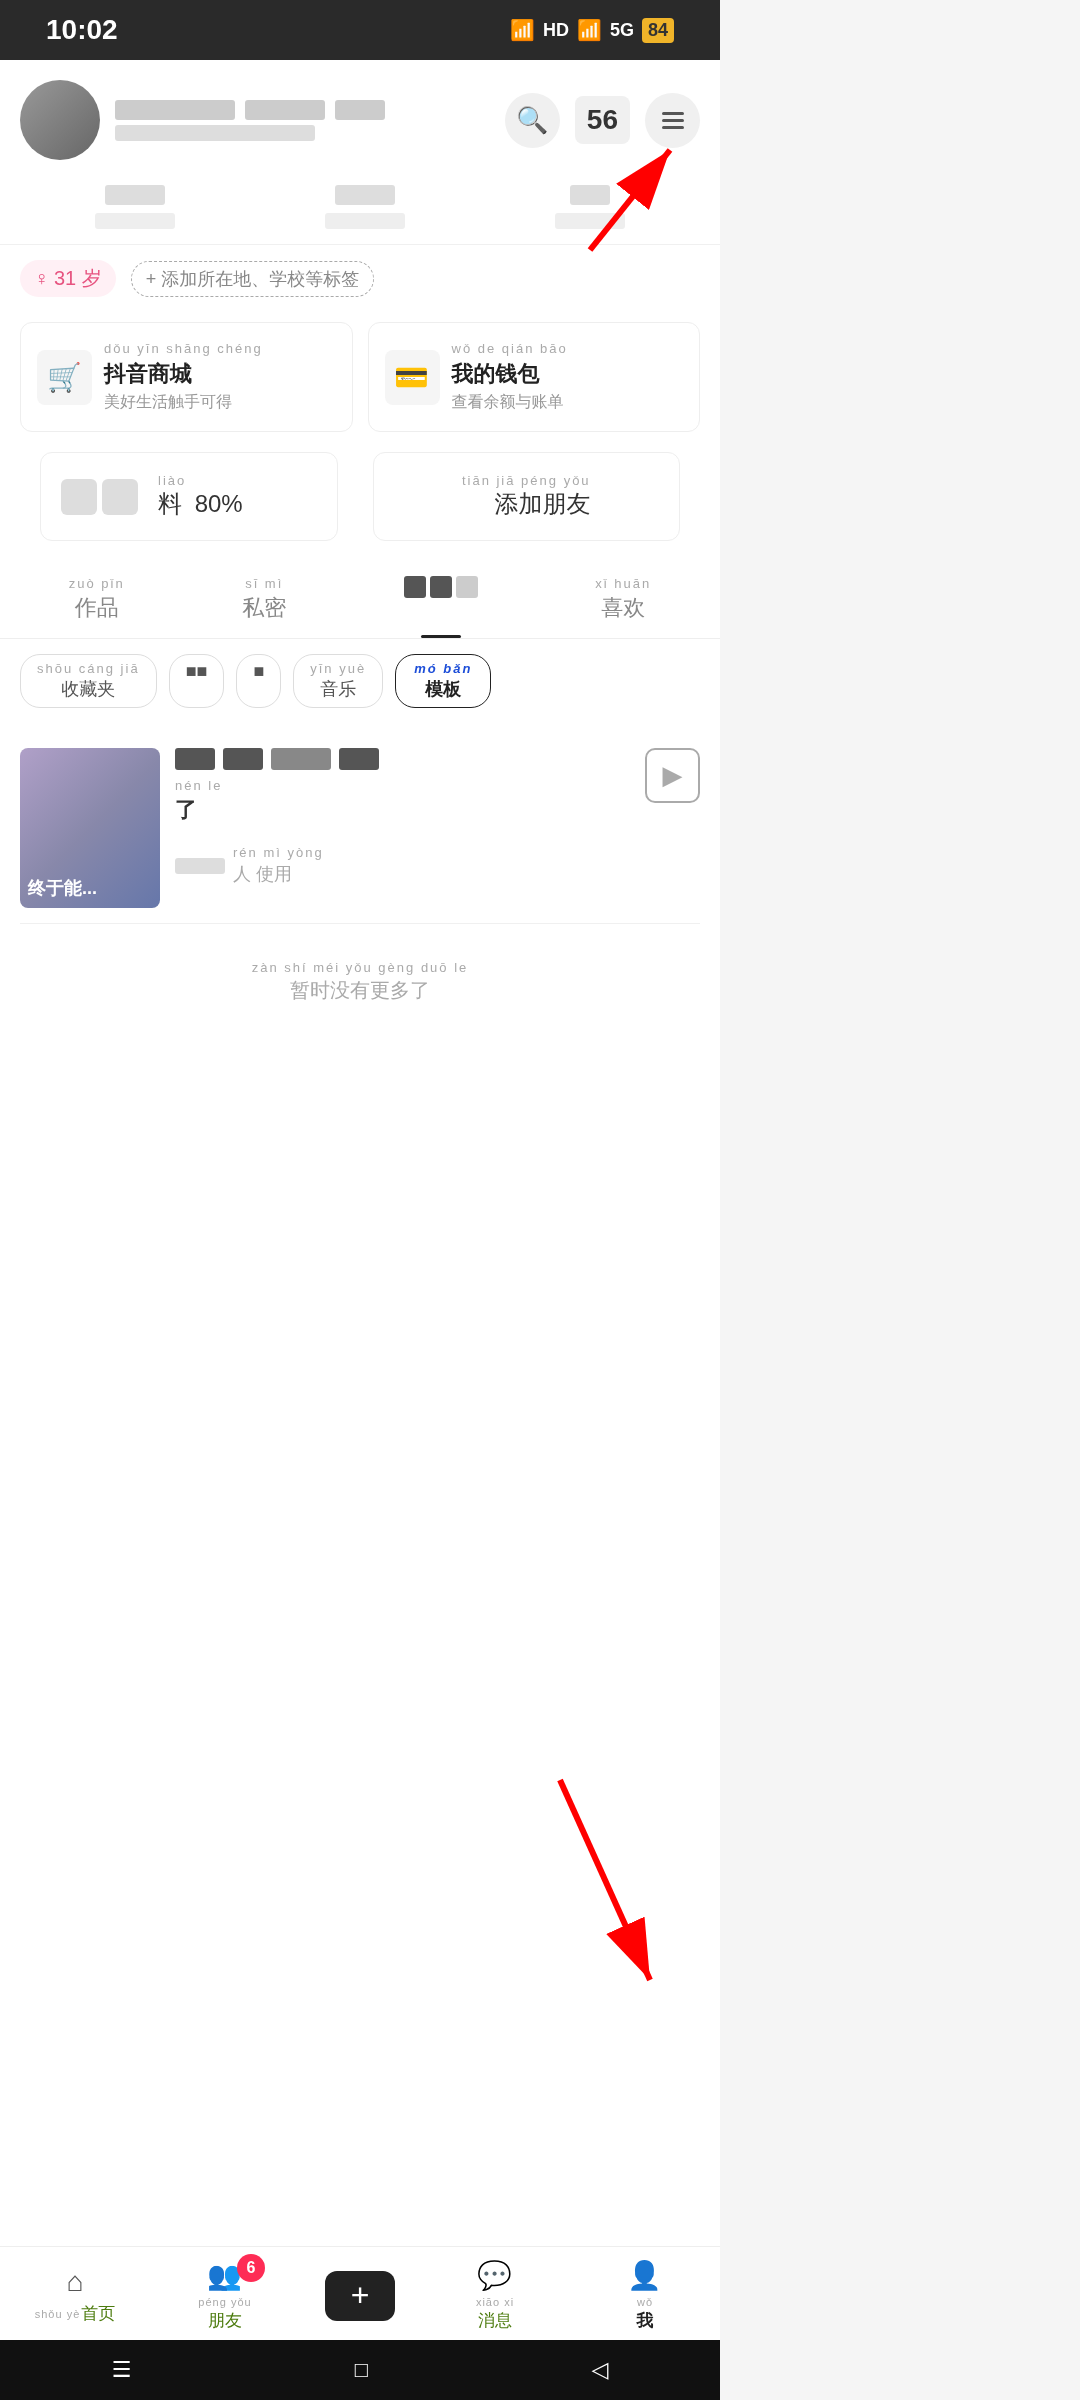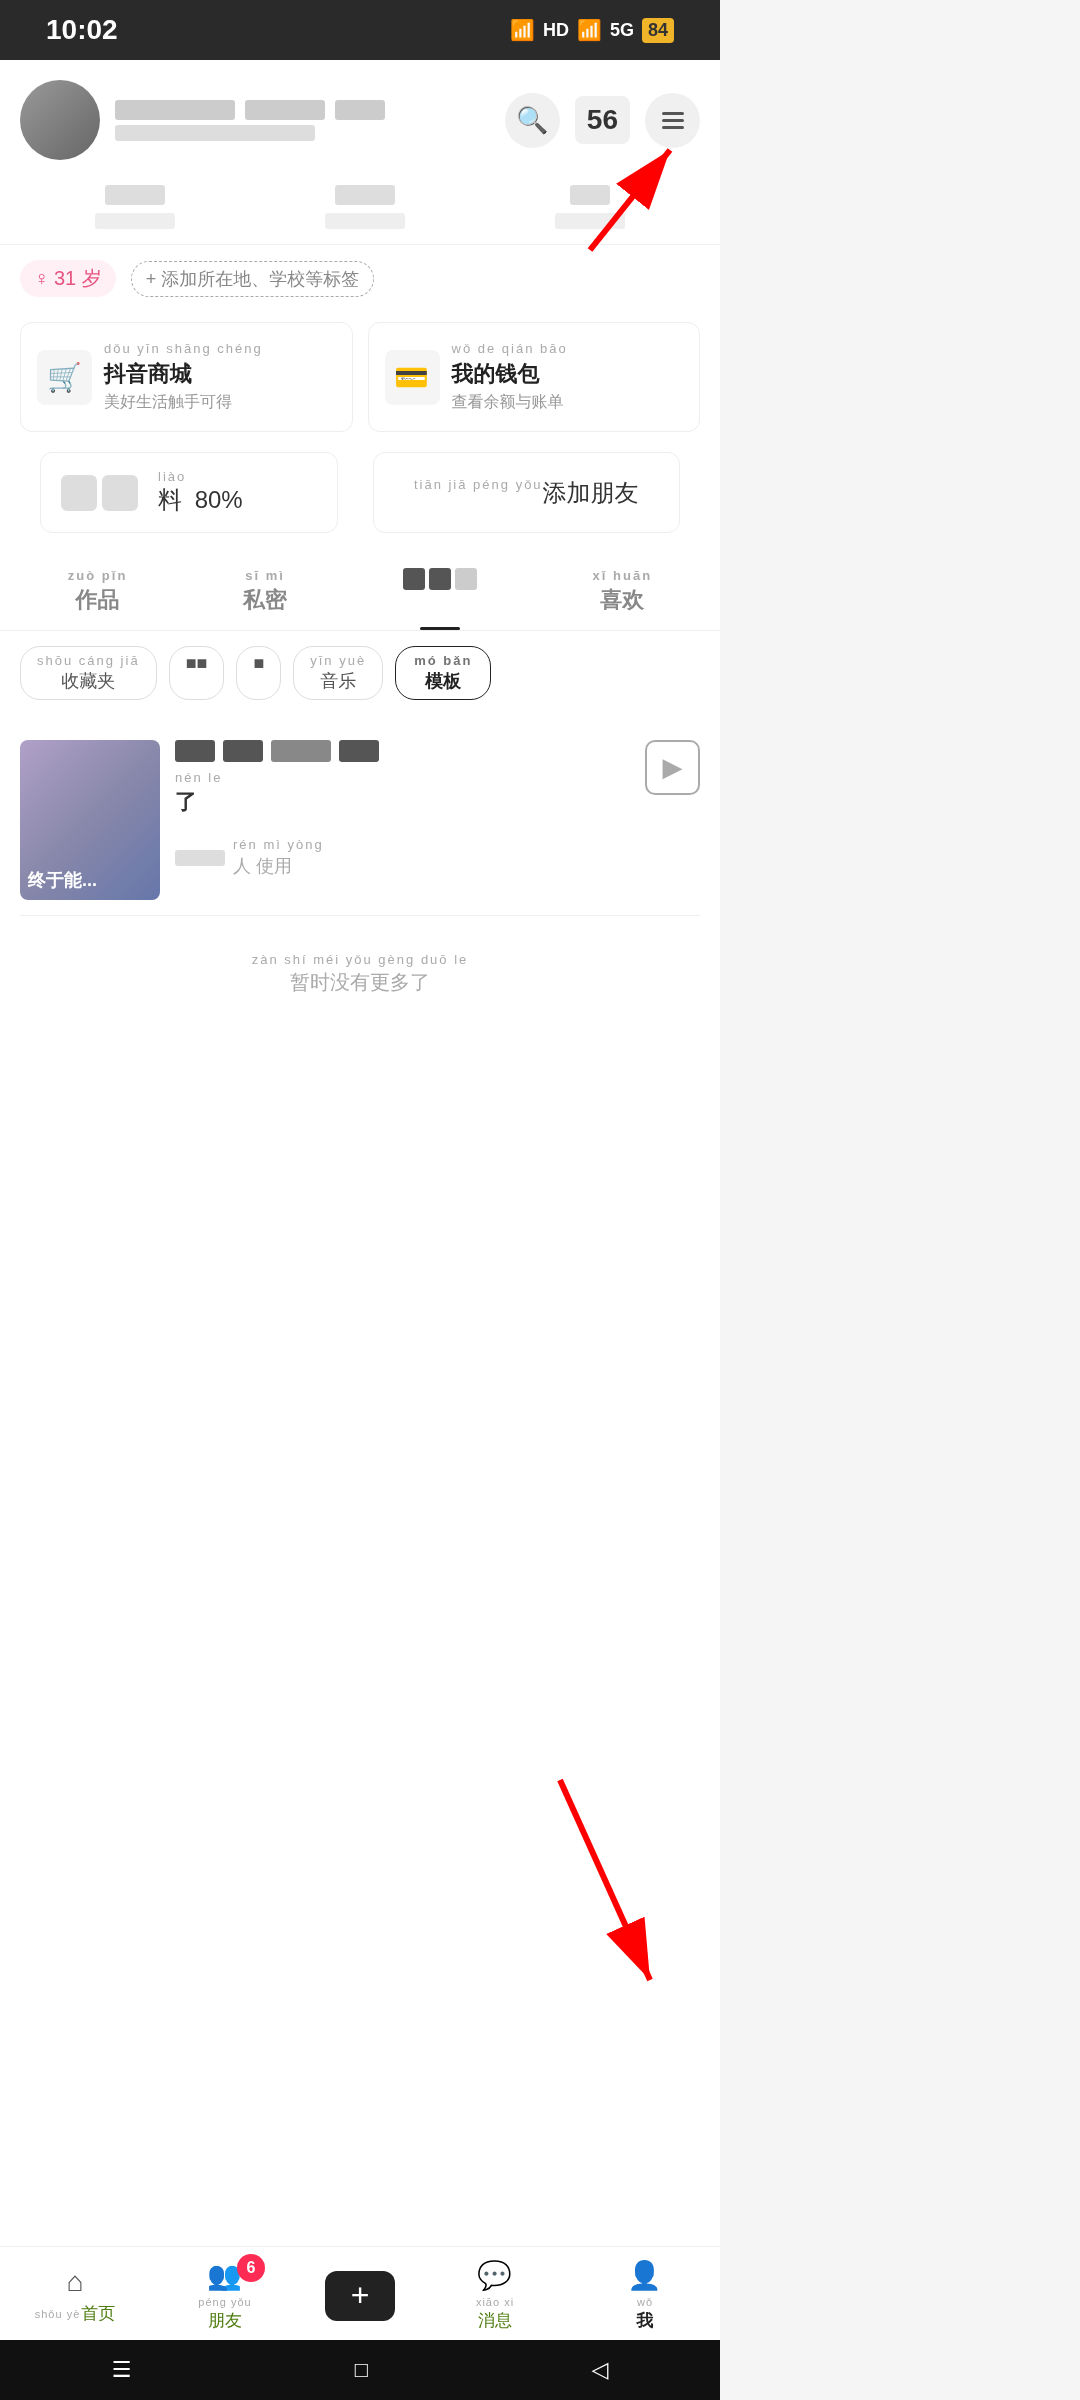--- a/index.html
+++ b/index.html
@@ -282,21 +282,20 @@
       display: flex;
       padding: 0 20px;
       gap: 15px;
       margin-bottom: 10px;
     }
 
     
     .tabs-container {
       border-bottom: 1px solid #eee;
       margin-top: 10px;
-      font-weight: bold;
     }
     .tabs-row {
       display: flex;
       justify-content: space-around;
       padding: 0 10px;
     }
     .tab-item {
       padding: 15px 10px;
       font-size: 22px;
       color: #888;
@@ -667,21 +666,21 @@
         </div>
         <div style="display:flex;flex-direction:column;flex:1;">
           <span class="pinyin-small">liào</span>
           <span class="chinese-text">
             <span>料</span>
             <span style="margin-left:6px;">80%</span>
           </span>
         </div>
       </div>
       <div class="add-friend-card">
-        <div style="display:flex;flex-direction:row;align-items:flex-start;gap:0;">
+        <div style="display:flex;flex-direction:column;align-items:flex-end;gap:0;">
           <span class="pinyin-small">tiān jiā péng yǒu</span>
           <span class="chinese-text">添加朋友</span>
         </div>
       </div>
     </div>
 
     <div class="tabs-container">
       <div class="tabs-row">
         <div class="tab-item">
           <span class="pinyin-small">zuò pǐn</span>
@@ -719,21 +718,21 @@
         <span>■</span>
       </div>
       <div class="filter-chip">
         <div style="display:flex;flex-direction:column;align-items:center;gap:1px;">
           <span class="pinyin-small">yīn yuè</span>
           <span>音乐</span>
         </div>
       </div>
       <div class="filter-chip-bold">
         <div style="display:flex;flex-direction:column;align-items:center;gap:1px;">
-          <span class="pinyin-small" style="color:#737373;">mó bǎn</span>
+          <span class="pinyin-small" style="color:#1d4ed8;font-style:italic;">mó bǎn</span>
           <span>模板</span>
         </div>
       </div>
     </div>
 
     <div class="content-section">
       <div class="post-item">
         <div class="post-thumb">
           <span class="post-thumb-text">终于能...</span>
         </div>

